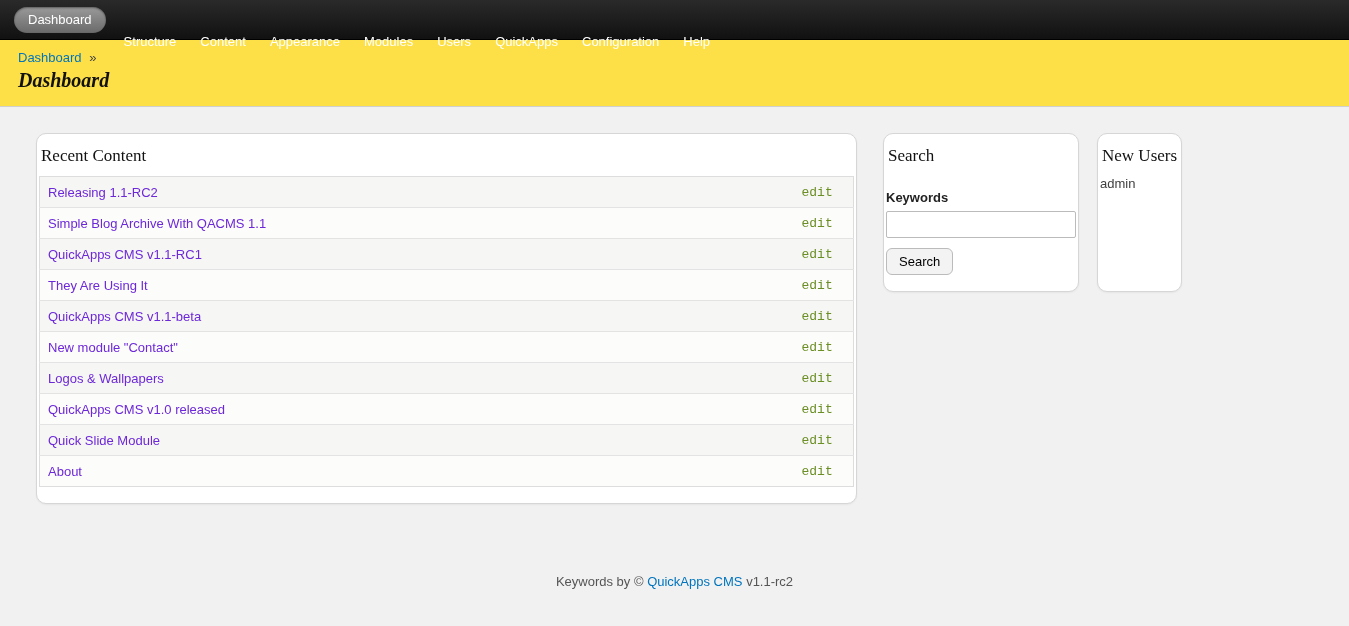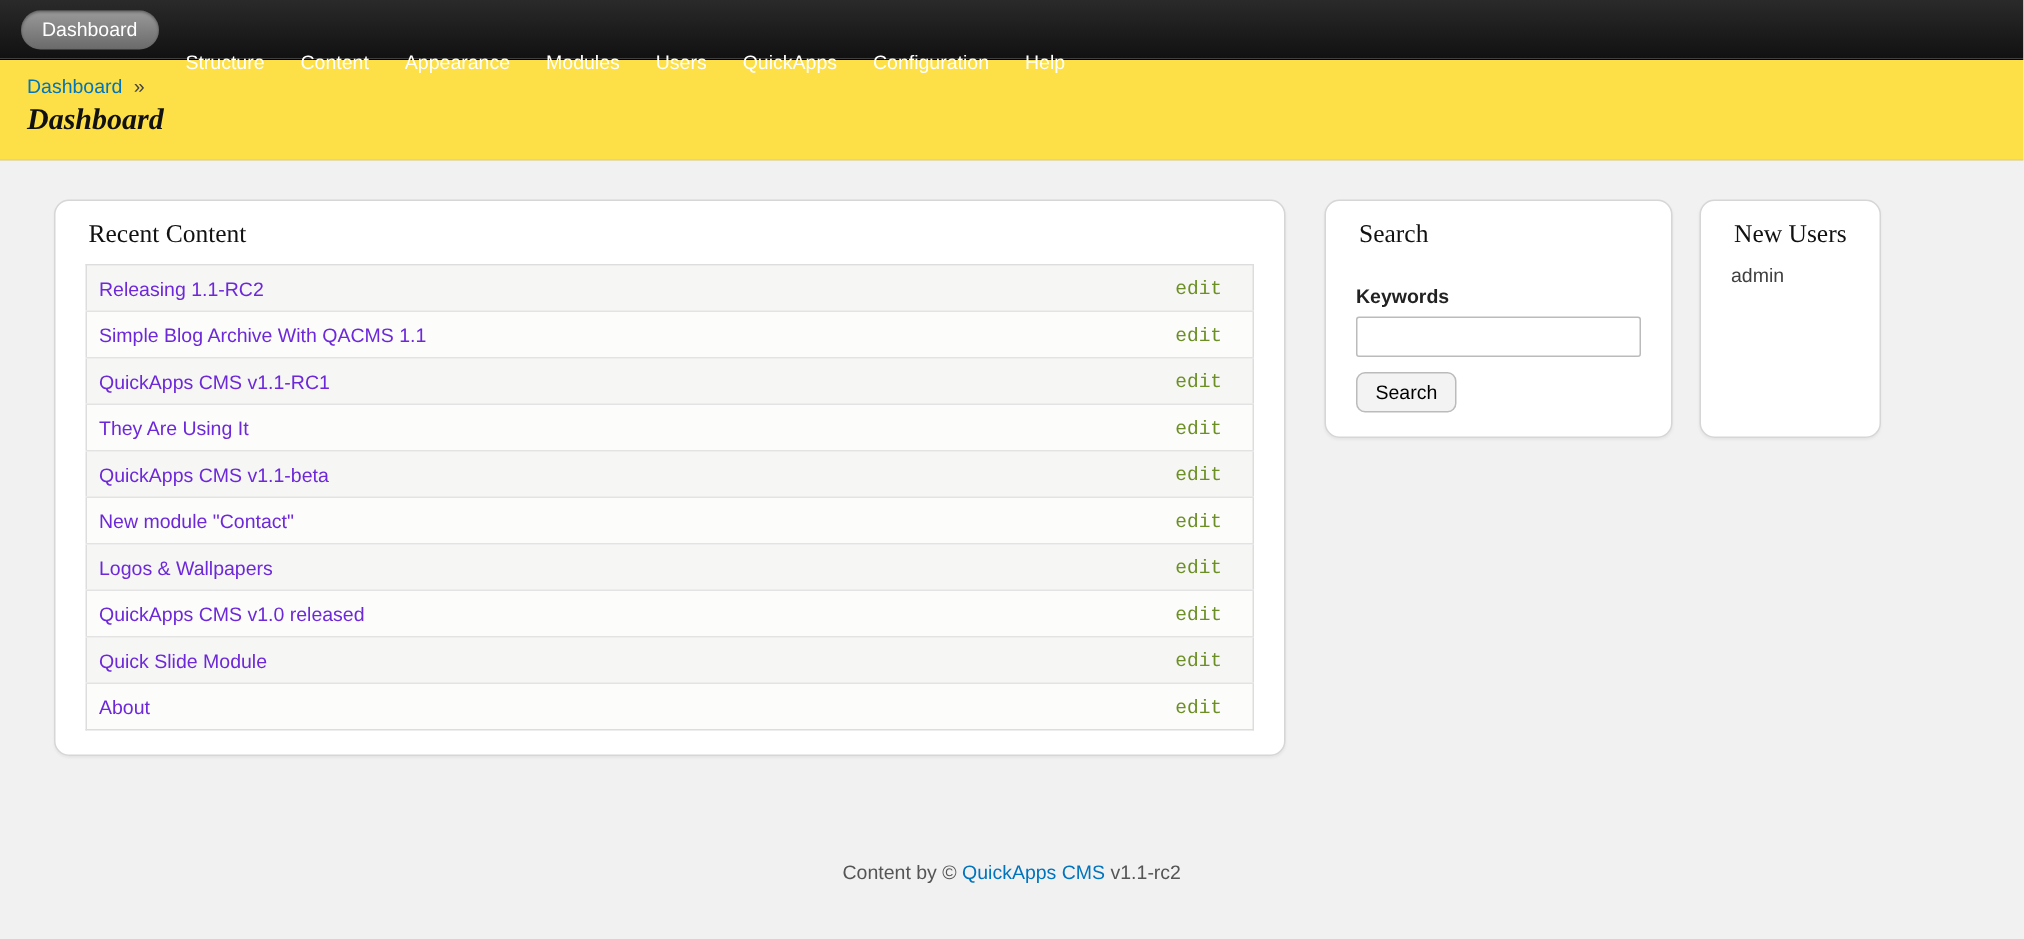--- a/index.html
+++ b/index.html
@@ -12,21 +12,21 @@
   .admin-bar .spacer { flex: 1; }
   
   .titleband { background: #fde047; border-bottom: 1px solid #cfcfcf; padding: 10px 18px 14px; }
   .breadcrumb a { color: #0074bd; text-decoration: none; font-size: 13px; }
   .breadcrumb span.sep { color: #444; margin-left: 4px; }
   h1.page-title { font-style: italic; font-weight: 700; font-size: 20px; font-family: Georgia, "Times New Roman", serif; margin-top: 4px; color: #111; }
   
   .main { padding: 26px 36px 40px; display: flex; gap: 26px; align-items: flex-start; }
   .col-left { flex: 1; }
   .col-right { width: 430px; display: flex; flex-direction: row; gap: 18px; }
-  .panel { background: #fff; border: 1px solid #d6d6d6; border-radius: 10px; padding: 10px 20px 16px; box-shadow: 0 1px 2px rgba(0,0,0,.05); }
+  .panel { background: #fff; border: 1px solid #d6d6d6; border-radius: 10px; padding: 10px 2px 16px; box-shadow: 0 1px 2px rgba(0,0,0,.05); }
   .panel h2 { font-family: Georgia, "Times New Roman", serif; font-weight: 400; font-size: 17px; color: #111; padding: 2px 2px 10px; }
   
   table.recent { width: 100%; border-collapse: collapse; border: 1px solid #ddd; }
   table.recent tr { border-top: 1px solid #e3e3e3; }
   table.recent tr:first-child { border-top: none; }
   table.recent tr:nth-child(odd) { background: #f6f6f4; }
   table.recent tr:nth-child(even) { background: #fcfcfb; }
   table.recent td { padding: 7px 8px; }
   table.recent td.title a { color: #6d28d9; text-decoration: none; }
   table.recent td.action { width: 60px; text-align: left; }
@@ -127,14 +127,14 @@
     </div>
 
     <div class="panel">
       <h2>New Users</h2>
       <div class="user-list" id="users-list"><a>admin</a></div>
     </div>
   </div>
 </div>
 
 <div class="footer">
-  <span>Content by © </span><a>QuickApps CMS</a><span> v1.1-rc2</span>
+  <span>Keywords by © </span><a>QuickApps CMS</a><span> v1.1-rc2</span>
 </div>
 
 </body></html>

